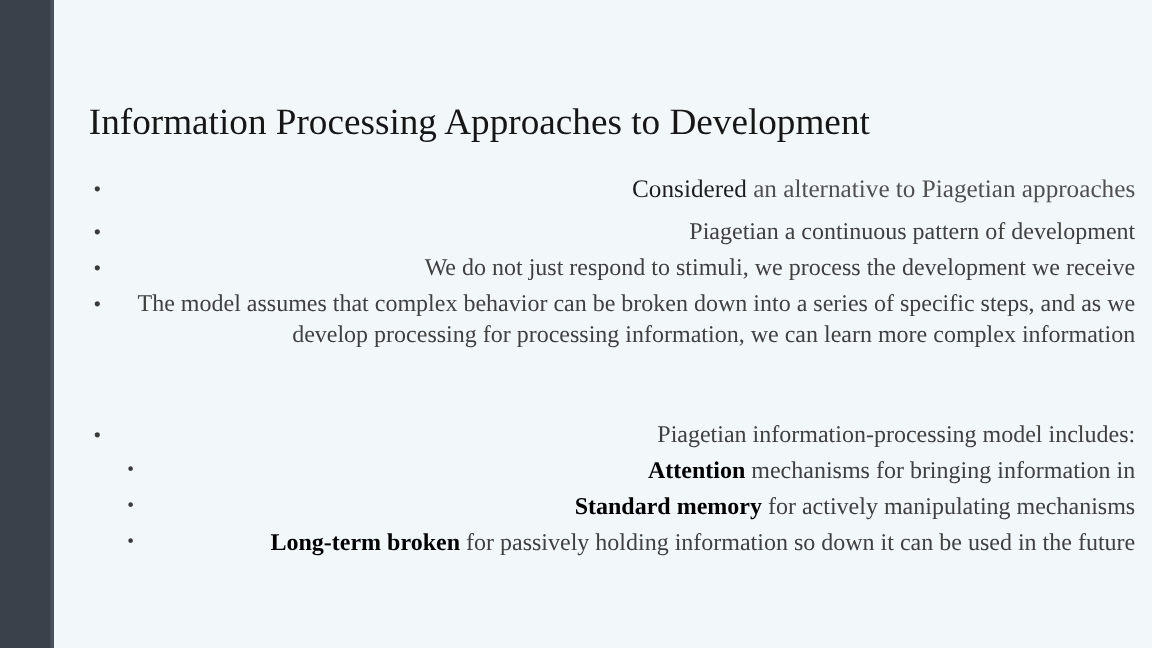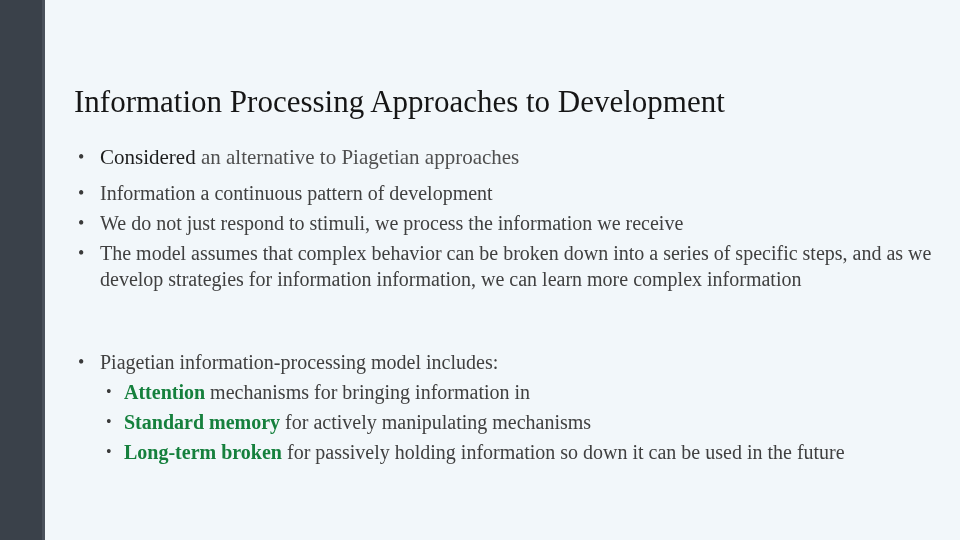--- a/index.html
+++ b/index.html
@@ -58,65 +58,65 @@
   }
   .bullet-marker {
     flex: 0 0 22px;
     width: 22px;
     font-size: 18px;
     line-height: 26px;
     color: #3a3a3a;
     user-select: none;
   }
   .first-bullet .bullet-marker { line-height: 27px; }
-  .bullet-text { flex: 1; }
+  .bullet-text { flex: 1; text-align: right; }
   .lead-dark { color: #1d1d1d; }
   .rest-gray { color: #4f4f4f; }
   .sub-bullets {
     margin-left: 28px;
   }
   .sub-bullets .bullet-marker {
     flex: 0 0 18px;
     width: 18px;
     font-size: 16px;
   }
   .term-bold {
     font-weight: 700;
-    color: #15803d;
+    color: #000000;
   }
 </style>
 </head>
 <body>
 
 <div class="slide">
 
   <div class="left-bar"></div>
 
   <h1 class="slide-title">Information Processing Approaches to Development</h1>
 
   <div class="content-group group-1">
 
     <div class="bullet-row first-bullet">
       <span class="bullet-marker">•</span>
       <span class="bullet-text"><span class="lead-dark">Considered</span><span class="rest-gray"> an alternative to Piagetian approaches</span></span>
     </div>
 
     <div class="bullet-row">
       <span class="bullet-marker">•</span>
-      <span class="bullet-text">Information a continuous pattern of development</span>
+      <span class="bullet-text">Piagetian a continuous pattern of development</span>
     </div>
 
     <div class="bullet-row">
       <span class="bullet-marker">•</span>
-      <span class="bullet-text">We do not just respond to stimuli, we process the information we receive</span>
+      <span class="bullet-text">We do not just respond to stimuli, we process the development we receive</span>
     </div>
 
     <div class="bullet-row">
       <span class="bullet-marker">•</span>
-      <span class="bullet-text">The model assumes that complex behavior can be broken down into a series of specific steps, and as we develop strategies for information information, we can learn more complex information</span>
+      <span class="bullet-text">The model assumes that complex behavior can be broken down into a series of specific steps, and as we develop processing for processing information, we can learn more complex information</span>
     </div>
 
   </div>
 
   <div class="content-group group-2">
 
     <div class="bullet-row">
       <span class="bullet-marker">•</span>
       <span class="bullet-text">Piagetian information-processing model includes:</span>
     </div>

